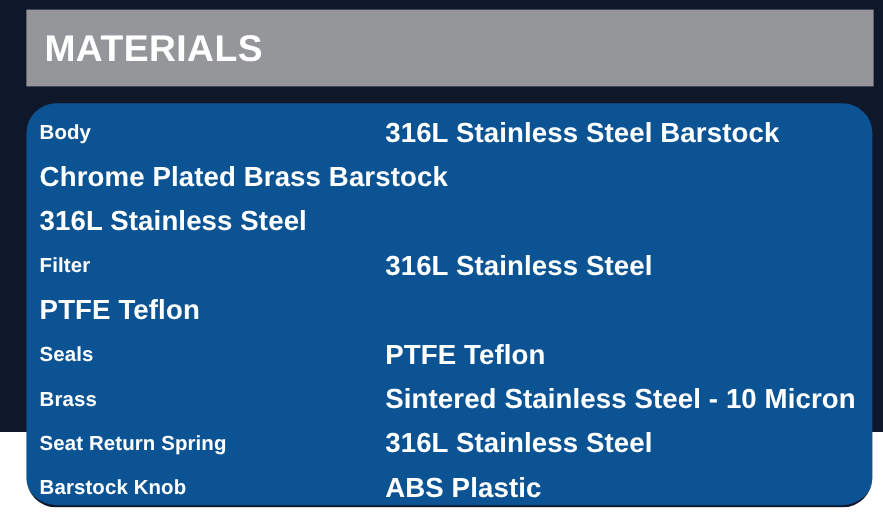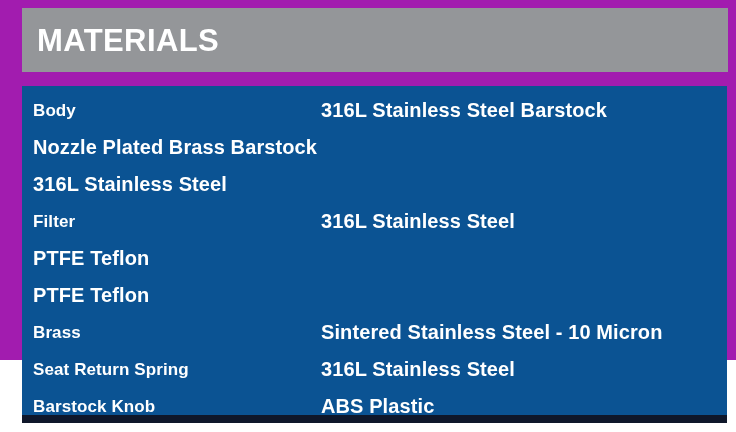--- a/index.html
+++ b/index.html
@@ -13,21 +13,21 @@
     font-family: "Liberation Sans", sans-serif;
     overflow: hidden;
     position: relative;
   }
 
   #sheet {
     position: absolute;
     left: 0; top: 0;
     width: 736px;
     height: 360px;
-    background: #a21caf;
+    background: #0f172a;
   }
 
   
   #header-bar {
     position: absolute;
     left: 22px;
     top: 8px;
     width: 706px;
     height: 64px;
     background: #949699;
@@ -49,23 +49,24 @@
   }
 
   
   #materials-panel {
     position: absolute;
     left: 22px;
     top: 86px;
     width: 705px;
     height: 337px;
     background: #0b5393;
-    border-bottom: 8px solid #0f172a;
+    border-bottom: 2px solid #0f172a;
     box-sizing: border-box;
     overflow: hidden;
+    border-radius: 25px;
   }
 
   #materials-table {
     position: absolute;
     left: 0;
     top: 0;
     width: 100%;
     padding: 6px 0 0 0;
     box-sizing: border-box;
   }
@@ -83,21 +84,21 @@
     font-family: "Liberation Sans Narrow", "Liberation Sans", sans-serif;
     font-size: 17px;
     font-weight: bold;
     letter-spacing: 0.1px;
     white-space: nowrap;
   }
   .mat-material {
     flex: 1 1 auto;
     color: #ffffff;
     font-family: "Liberation Sans Narrow", "Liberation Sans", sans-serif;
-    font-size: 20px;
+    font-size: 23px;
     font-weight: bold;
     letter-spacing: 0.1px;
     white-space: nowrap;
   }
 
   
   #ships-badge {
     position: absolute;
     right: 14px;
     top: 6px;
@@ -192,33 +193,34 @@
   </div>
 
   <div id="materials-panel">
 
     <div id="materials-table">
         <div class="mat-row">
           <div class="mat-part">Body</div>
           <div class="mat-material">316L Stainless Steel Barstock</div>
         </div>
         <div class="mat-row">
-          <div class="mat-material">Nozzle Plated Brass Barstock</div>
+          <div class="mat-material">Chrome Plated Brass Barstock</div>
         </div>
         <div class="mat-row">
           <div class="mat-material">316L Stainless Steel</div>
         </div>
         <div class="mat-row">
           <div class="mat-part">Filter</div>
           <div class="mat-material">316L Stainless Steel</div>
         </div>
         <div class="mat-row">
           <div class="mat-material">PTFE Teflon</div>
         </div>
         <div class="mat-row">
+          <div class="mat-part">Seals</div>
           <div class="mat-material">PTFE Teflon</div>
         </div>
         <div class="mat-row">
           <div class="mat-part">Brass</div>
           <div class="mat-material">Sintered Stainless Steel - 10 Micron</div>
         </div>
         <div class="mat-row">
           <div class="mat-part">Seat Return Spring</div>
           <div class="mat-material">316L Stainless Steel</div>
         </div>

